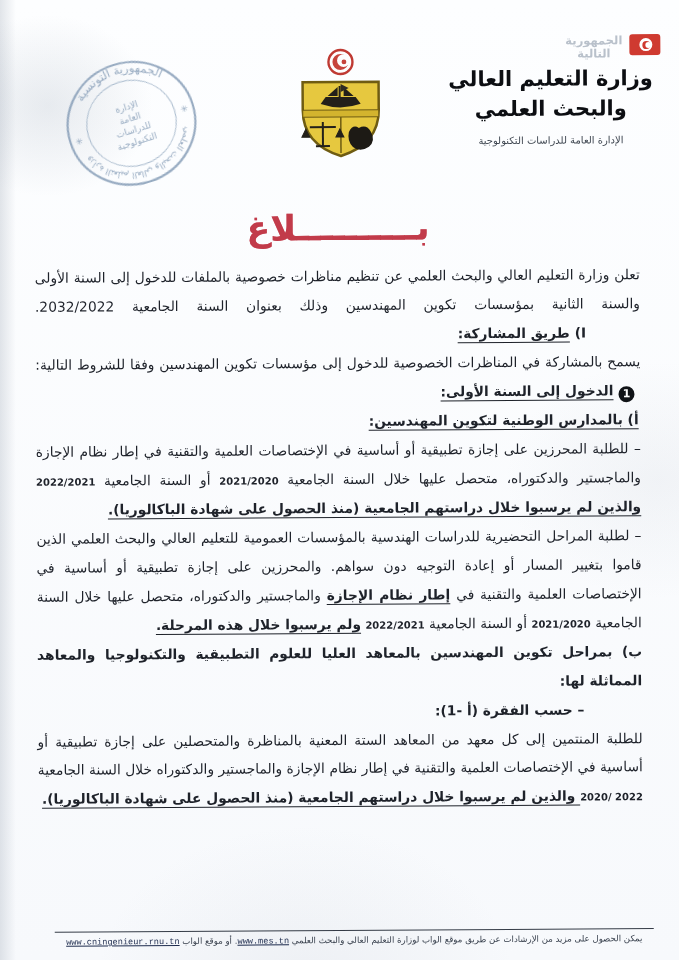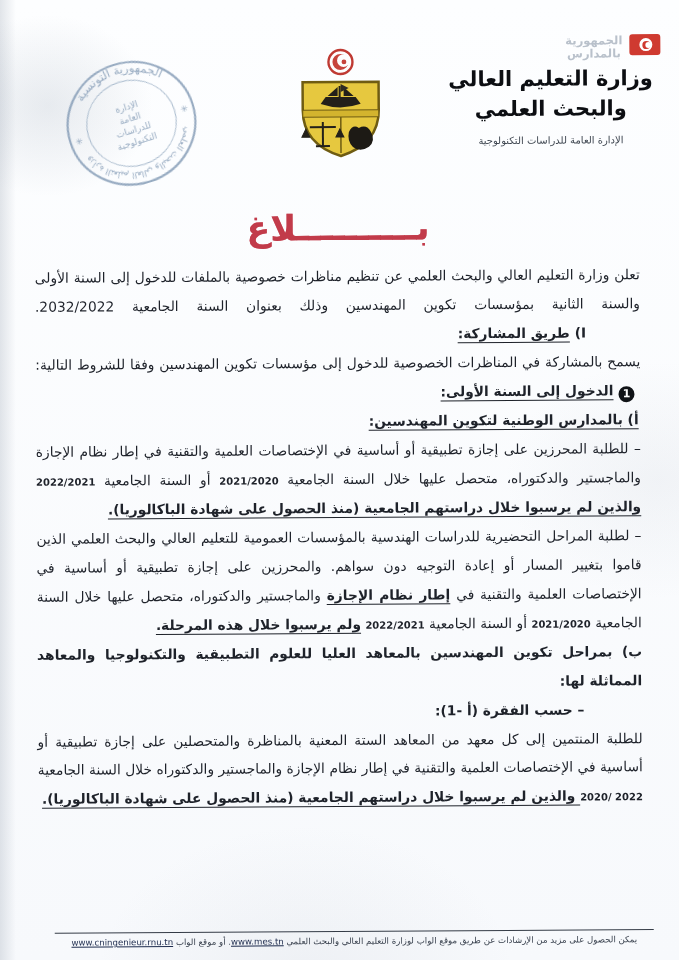--- a/index.html
+++ b/index.html
@@ -58,21 +58,21 @@
   .bu{font-weight:bold;text-decoration:underline;text-underline-offset:4px;}
   .yr{direction:ltr;unicode-bidi:isolate;font-weight:bold;font-size:10px;}
   .yrn{direction:ltr;unicode-bidi:isolate;}
   .circ1{display:inline-block;width:16px;height:16px;border-radius:50%;background:#101317;
          color:#fff;font-size:11px;line-height:16px;text-align:center;font-weight:bold;
          vertical-align:-2px;margin-left:5px;}
 
   
   .ftr{position:absolute;left:52px;right:28px;bottom:14px;border-top:1px solid #343b46;
        padding-top:4px;direction:rtl;text-align:center;font-size:8.6px;color:#38404d;}
-  .lnk{direction:ltr;unicode-bidi:isolate;text-decoration:underline;color:#1d2b4d;}
+  .lnk{direction:ltr;unicode-bidi:isolate;text-decoration:underline;color:#1d2b4d;font-family:Liberation Mono, monospace;}
 
   svg text{font-family:"DejaVu Sans", sans-serif;}
 </style>
 </head>
 <body>
 
 <div class="scan"></div>
 
 <div class="doc">
 
@@ -131,21 +131,21 @@
     </div>
 
     <div class="logo">
       <div class="logo-top">
         <div class="flag">
           <span class="disc"></span>
           <span class="cres"></span>
         </div>
         <div class="rep">
           <div>الجمهورية</div>
-          <div>بالمدارس</div>
+          <div>التالية</div>
         </div>
       </div>
       <div class="min-name">
         <div>وزارة التعليم العالي</div>
         <div>والبحث العلمي</div>
       </div>
       <div class="dept">الإدارة العامة للدراسات التكنولوجية</div>
     </div>
   </div>
 

